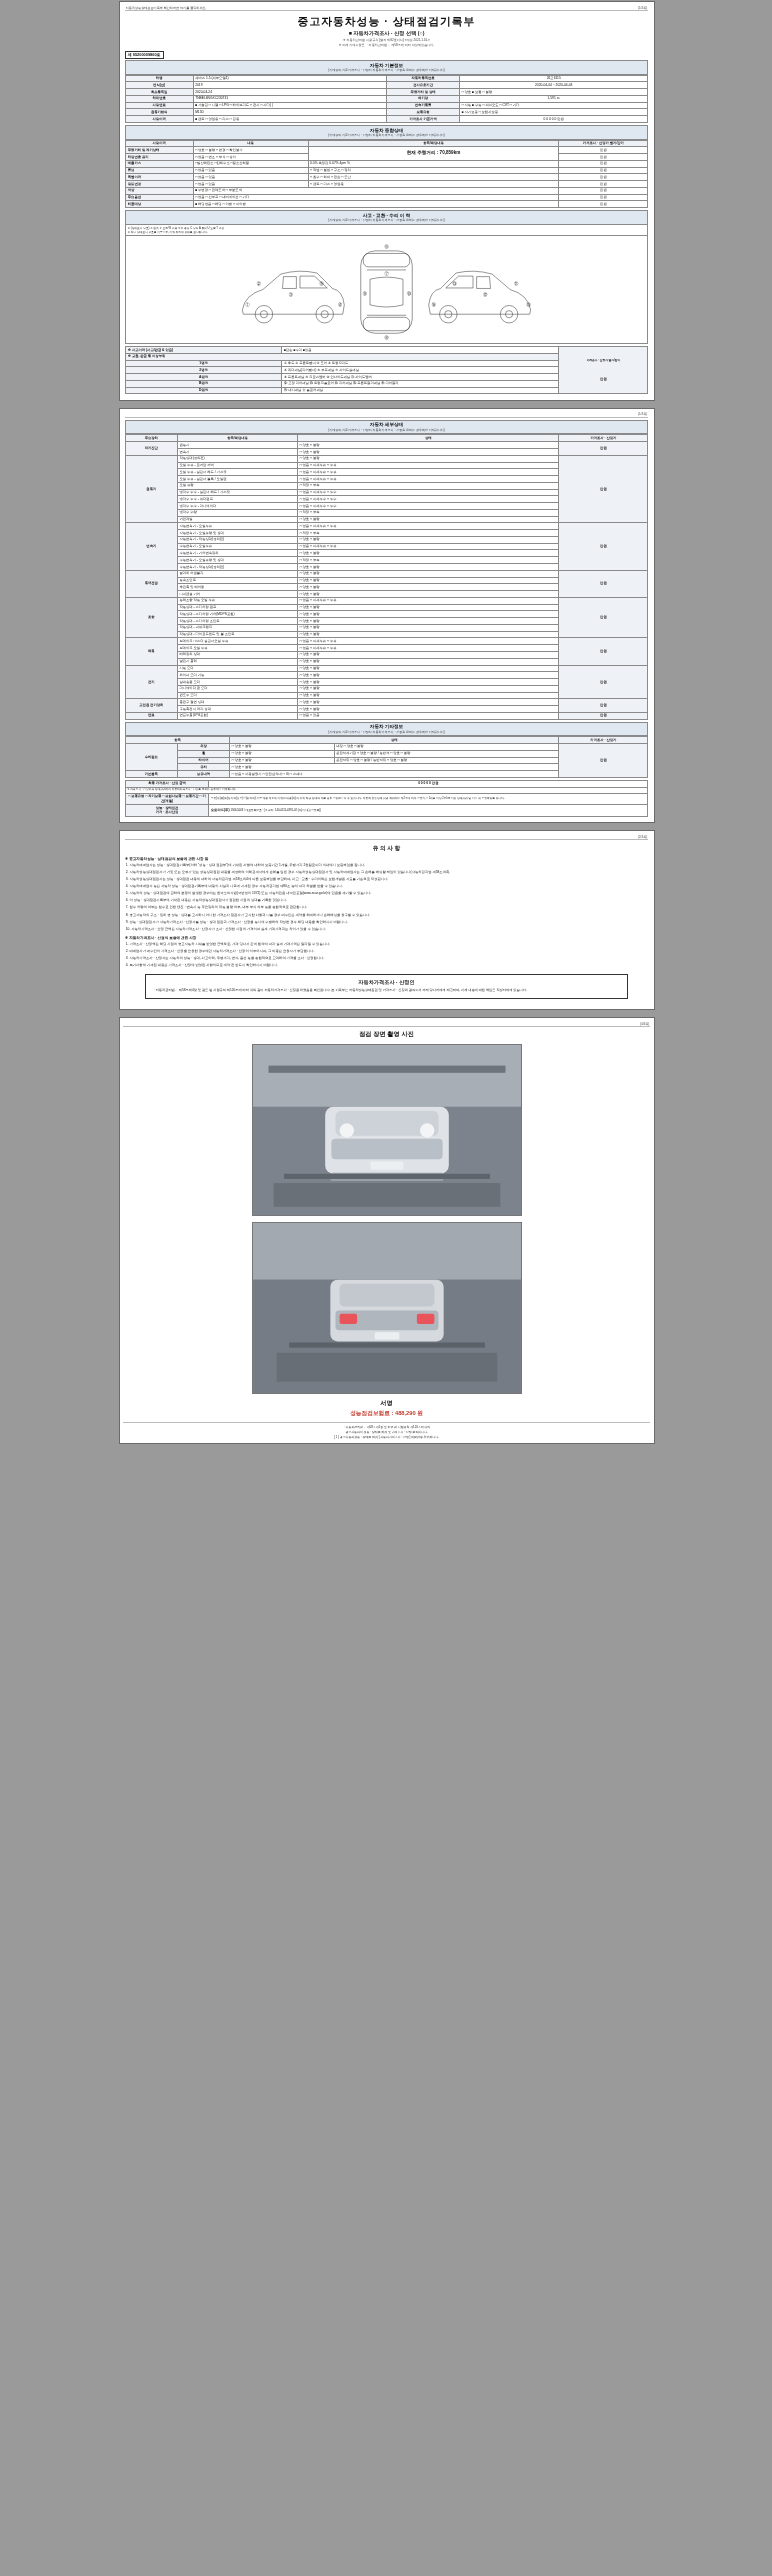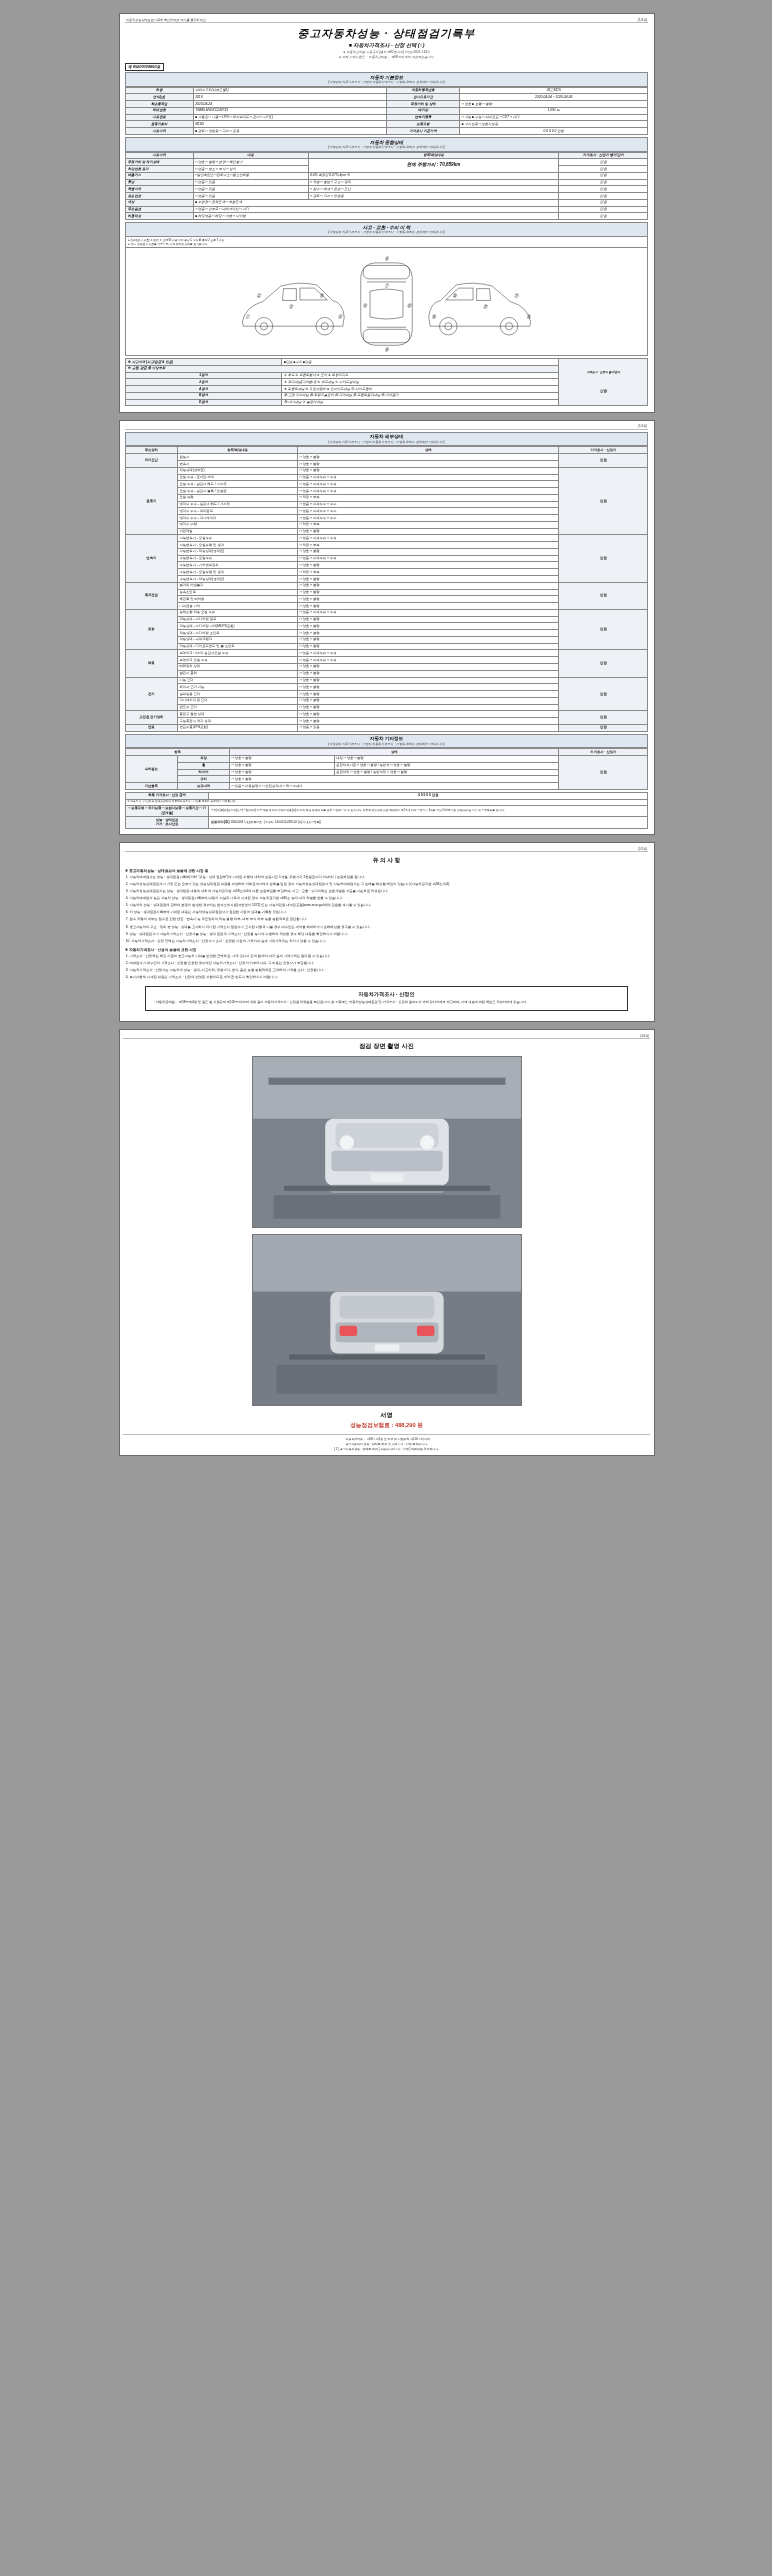--- a/index.html
+++ b/index.html
@@ -1,19 +1,19 @@
 <!DOCTYPE html>
 <html lang="ko" style="font-size:8.2px"><head>
 <meta charset="utf-8">
 <style>
   html,body{margin:0;padding:0;background:#9a9a9a;}
   body{font-family:"Liberation Sans","DejaVu Sans",sans-serif;font-size:3.6px;color:#111;}
   .page{width:773px;min-height:2576px;margin:0 auto;background:#9a9a9a;padding:0;box-sizing:border-box;}
   .sheet{width:536px;margin:0 auto 7.2px auto;background:#fff;border:0.5px solid #6a6a6a;box-sizing:border-box;padding:3.1px 5.2px 5.2px 5.2px;}
-  .sheet.first{margin-top:13px;font-style:italic;}
+  .sheet.first{margin-top:1px;}
   .topbar{display:flex;justify-content:space-between;align-items:center;font-size:3.1px;color:#333;border-bottom:0.5px solid #bbb;padding:0.5px 1px;margin-bottom:2.1px;}
   .topbar .right{color:#555;}
   .doc-title{text-align:center;font-size:10.8px;font-weight:bold;letter-spacing:1px;margin:4.1px 0 1px 0;}
   .doc-sub{text-align:center;font-size:5.2px;font-weight:bold;margin-bottom:1px;}
   .doc-sub2{text-align:center;font-size:3.1px;color:#444;line-height:1.5;margin-bottom:3.1px;}
   .docno{font-size:3.9px;font-weight:bold;border:0.5px solid #333;display:inline-block;padding:0.5px 2.1px;margin-bottom:1.5px;}
   table{border-collapse:collapse;width:100%;table-layout:fixed;}
   td,th{border:0.5px solid #8a8a8a;padding:0.5px 1.5px;font-size:3.3px;vertical-align:middle;line-height:1.45;word-break:break-all;}
   .band{background:#dfe7f0;text-align:center;font-weight:bold;font-size:4.6px;padding:1.5px;border:0.5px solid #8a8a8a;}
   .band .note{display:block;font-weight:normal;font-size:3px;color:#333;margin-top:0.5px;}

